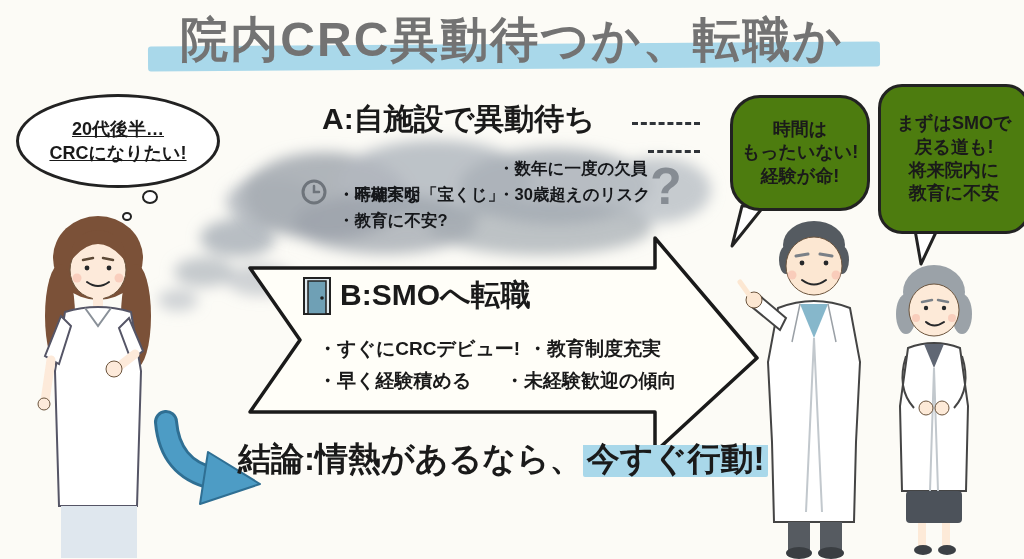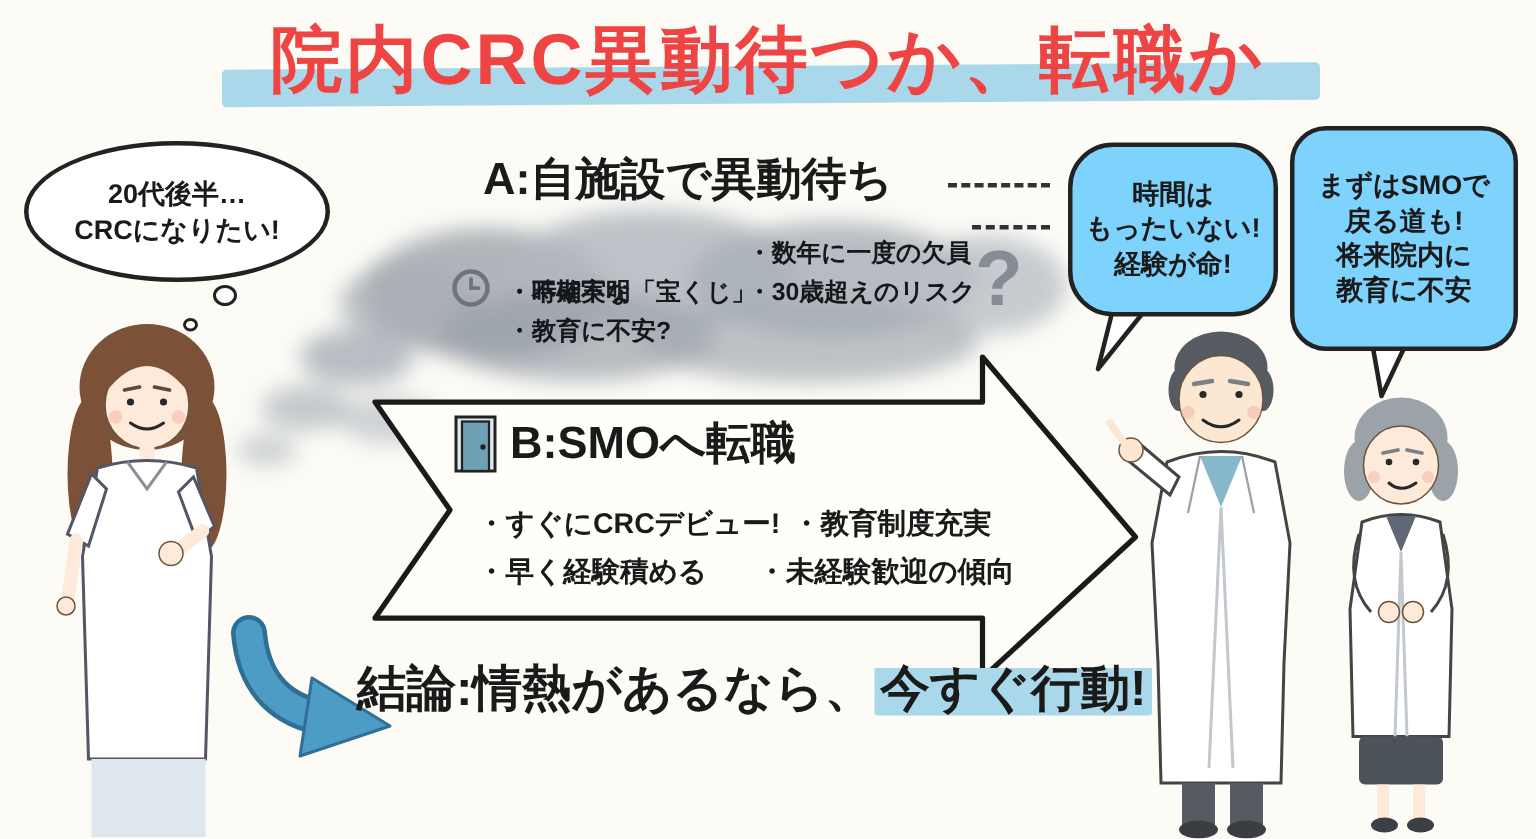--- a/index.html
+++ b/index.html
@@ -4,21 +4,21 @@
 <style>
   * { margin:0; padding:0; box-sizing:border-box; }
   html,body { width:1024px; height:559px; overflow:hidden; }
   body { background:#fbfaf4; font-family:"Liberation Sans","DejaVu Sans",sans-serif; color:#1a1a1a; }
   .canvas { position:relative; width:1024px; height:559px; background:#fcfbf6; }
   .abs { position:absolute; }
   svg { overflow:visible; display:block; }
 
   
   .title-hl { left:148px; top:44px; width:732px; height:25px; background:#a9d8ea; z-index:1; transform:rotate(-0.4deg); border-radius:3px; }
-  .title { left:0; width:1024px; top:8px; text-align:center; font-size:48px; font-weight:900; letter-spacing:2px; z-index:3; color:#ef4444; }
+  .title { left:0; width:1024px; top:8px; text-align:center; font-size:48px; font-weight:900; letter-spacing:2px; z-index:3; color:#737373; }
 
   
   .thought { left:16px; top:94px; width:204px; height:94px; background:#fff; border:3px solid #222; border-radius:50%; display:flex; flex-direction:column; justify-content:center; align-items:center; font-weight:bold; font-size:18px; line-height:1.35; z-index:3; text-align:center; }
   .bub-dot { background:#fff; border:2.5px solid #222; border-radius:50%; z-index:3; }
   .dot1 { left:142px; top:190px; width:16px; height:14px; }
   .dot2 { left:122px; top:212px; width:10px; height:9px; }
 
   
   .a-heading { left:322px; top:99px; font-size:30px; font-weight:900; z-index:3; }
   .dash { border-top:3px dashed #2f3338; z-index:3; height:0; }
@@ -29,25 +29,25 @@
   .qb1 { left:498px; top:158px; } .qb2 { left:498px; top:184px; }
   .qmark { left:650px; top:156px; font-size:52px; font-weight:900; color:#868c93; z-index:3; }
 
   
   .b-heading { left:340px; top:275px; font-size:30px; font-weight:900; z-index:3; }
   .b-bullet { z-index:3; font-size:19px; font-weight:700; }
   .b11 { left:318px; top:336px; } .b12 { left:528px; top:336px; }
   .b21 { left:318px; top:368px; } .b22 { left:505px; top:368px; }
 
   
-  .speech { background:#7dd3fc; border:3px solid #222; display:flex; flex-direction:column; justify-content:center; text-align:center; font-weight:bold; line-height:1.3; z-index:4; }
+  .speech { background:#4d7c0f; border:3px solid #222; display:flex; flex-direction:column; justify-content:center; text-align:center; font-weight:bold; line-height:1.3; z-index:4;margin-left:18px; }
   .speech span { display:block; }
   .speech1 { left:712px; top:95px; width:140px; height:116px; border-radius:30px; font-size:18px; }
   .speech2 { left:860px; top:84px; width:152px; height:150px; border-radius:24px; font-size:18px; }
-  .thought span { display:block; }
+  .thought span { display:block;text-decoration:underline; }
 
   
   .concl1 { left:238px; top:437px; font-size:33px; font-weight:900; z-index:3; white-space:nowrap; }
   .hl-action { background:linear-gradient(to bottom, transparent 14%, #a9d8ea 14%); padding:0 4px; border-radius:2px; }
   .concl2 { left:300px; top:486px; width:400px; text-align:center; font-size:38px; font-weight:900; z-index:3; }
   .hl-line2 { background:linear-gradient(to bottom, transparent 52%, #a9d8ea 52%); padding:0 6px; border-radius:2px; }
 
   .z1 { z-index:1; } .z2 { z-index:2; } .z3 { z-index:3; }
 </style>
 </head>

